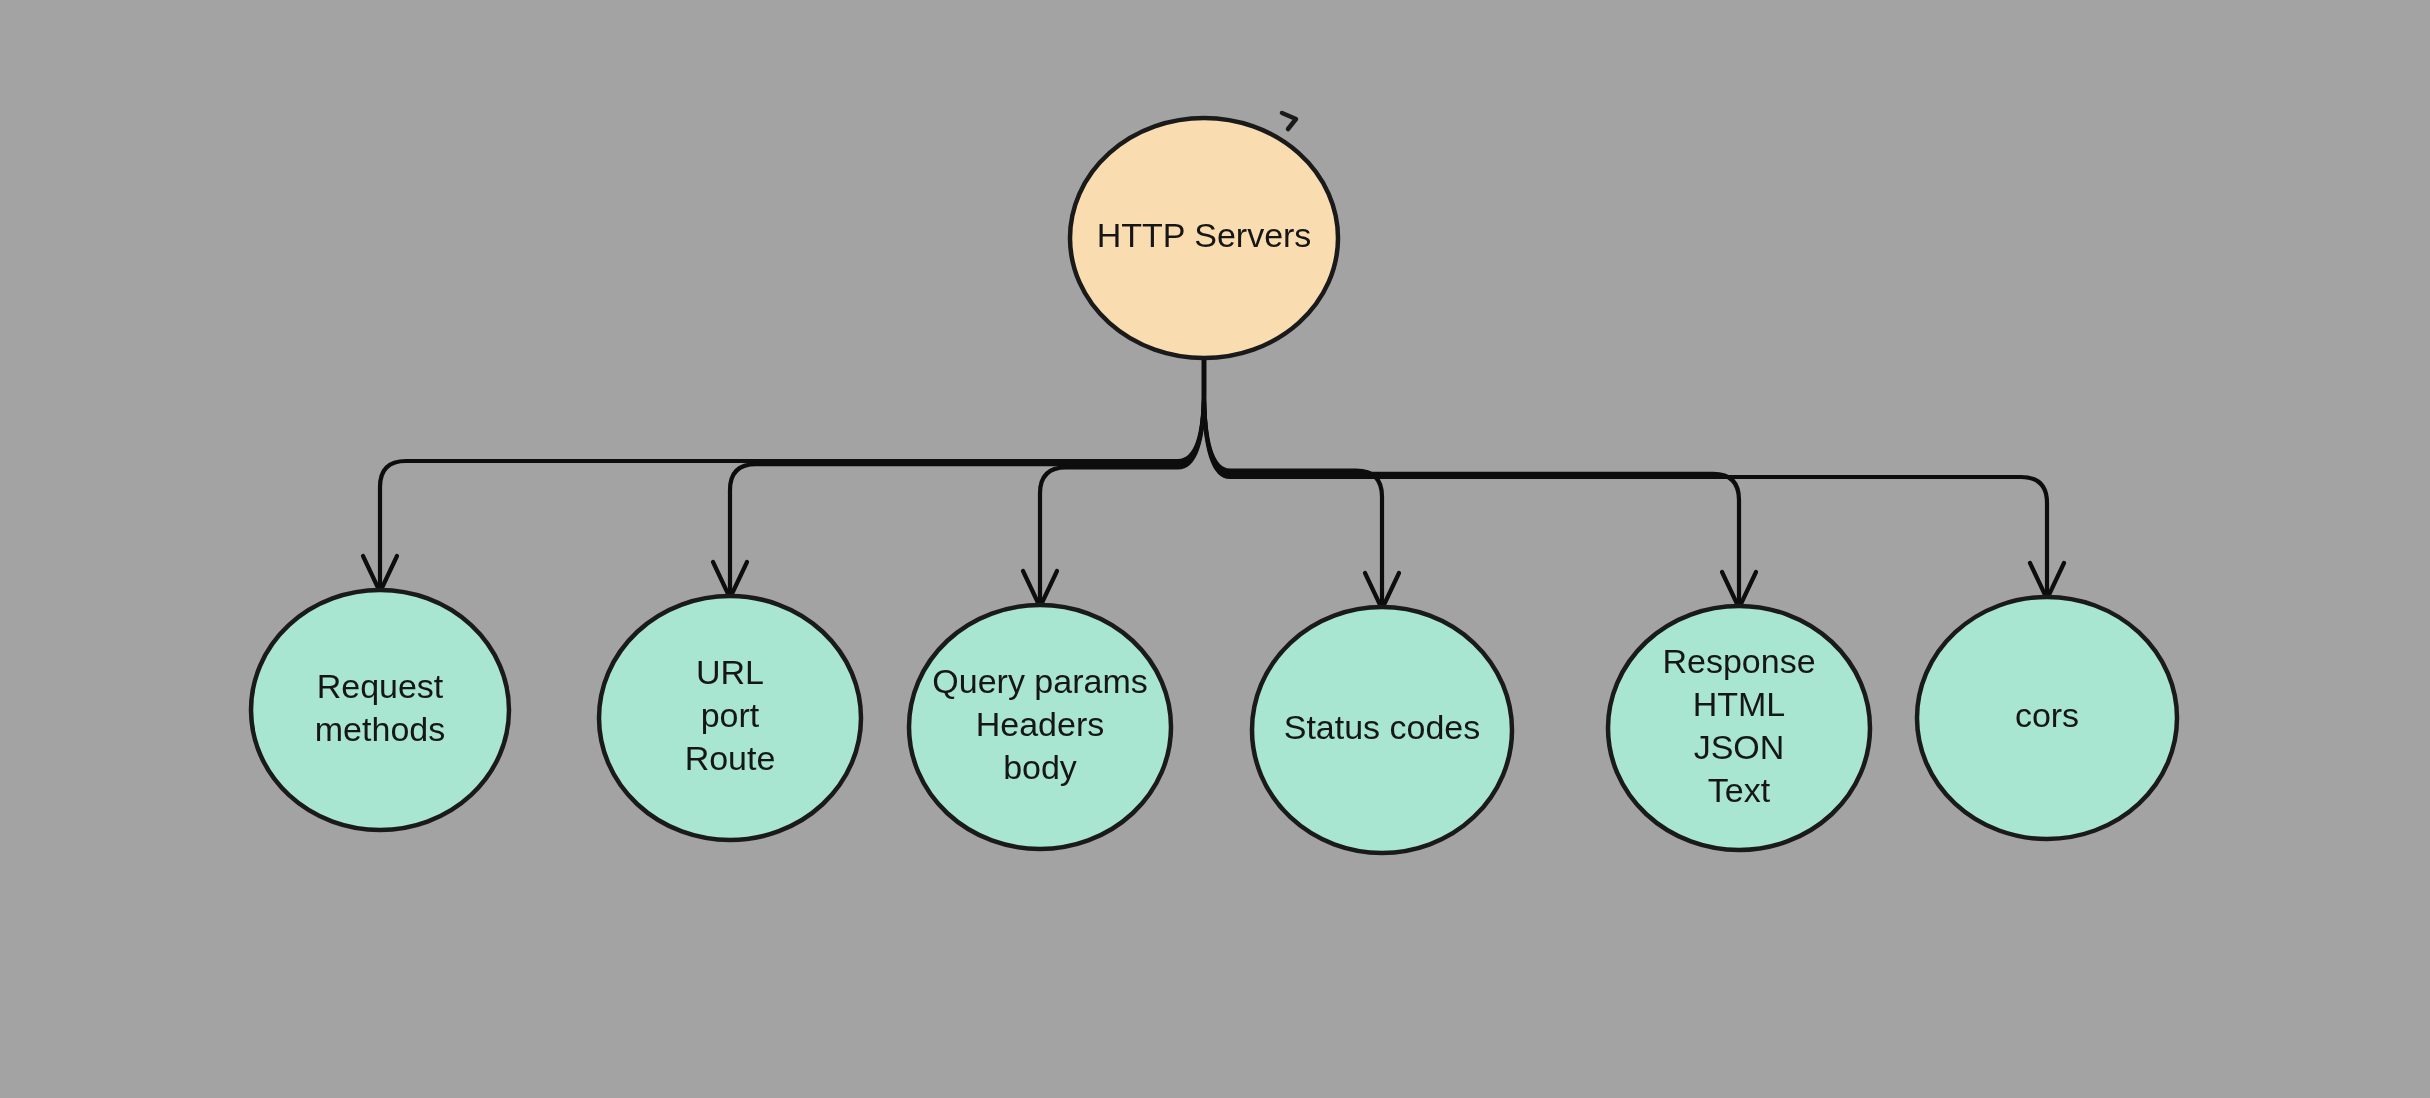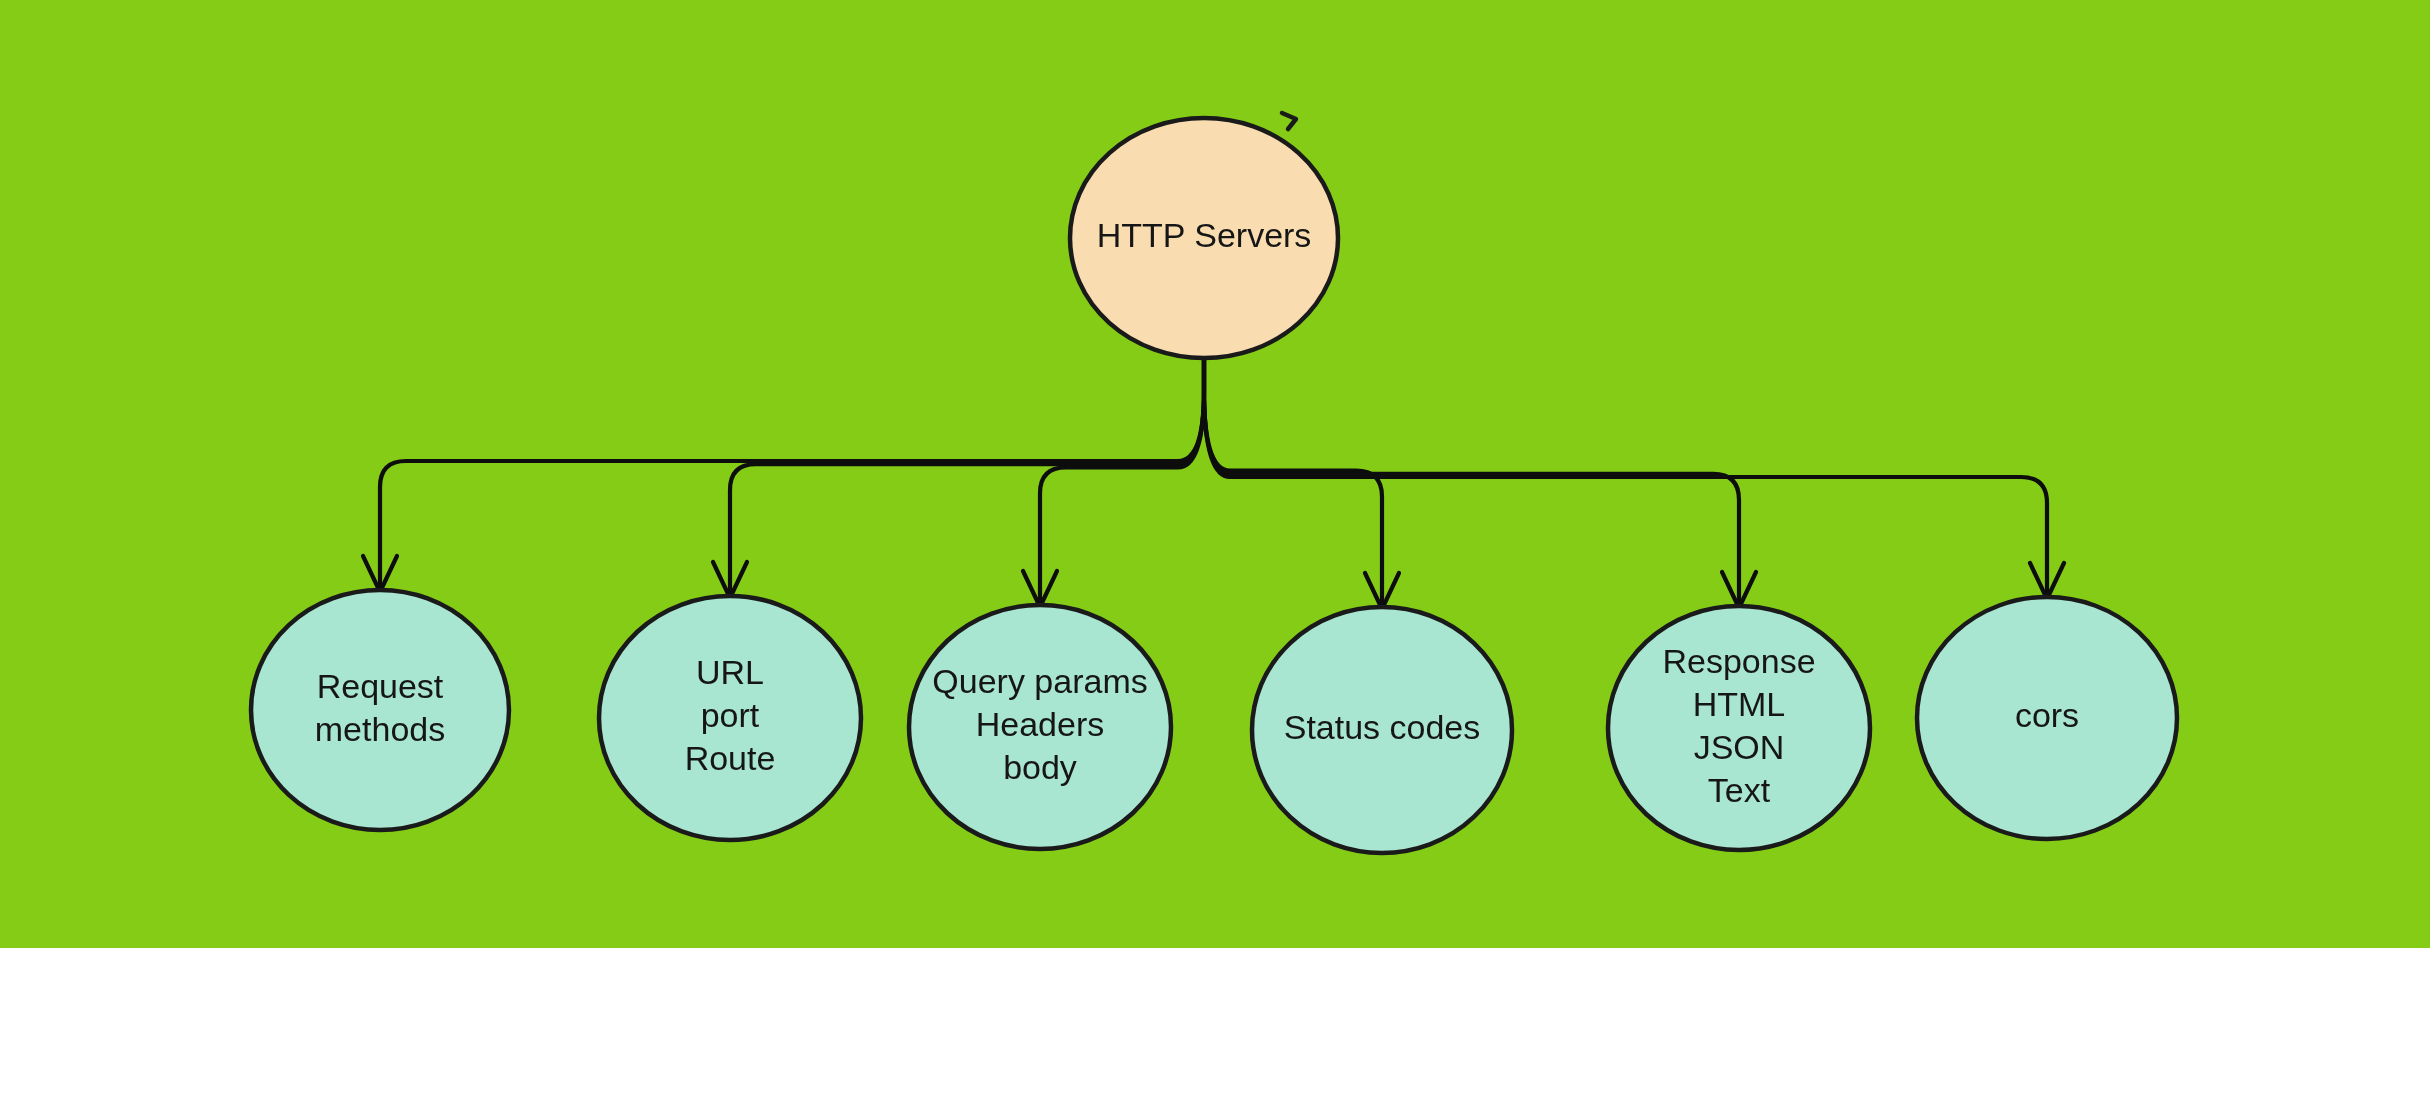--- a/index.html
+++ b/index.html
@@ -9,22 +9,22 @@
   }
   body {
     width: 2430px;
     height: 1098px;
     font-family: "Liberation Sans", sans-serif;
     overflow: hidden;
   }
   #diagram-root {
     position: relative;
     width: 2430px;
-    height: 948px;
-    background: #84cc16;
+    height: 1098px;
+    background: #a3a3a3;
   }
   svg#mindmap-svg {
     display: block;
     width: 2430px;
     height: 1098px;
   }
   .node-shape {
     stroke: #1a1a1a;
     stroke-width: 4.5;
     stroke-linejoin: round;

